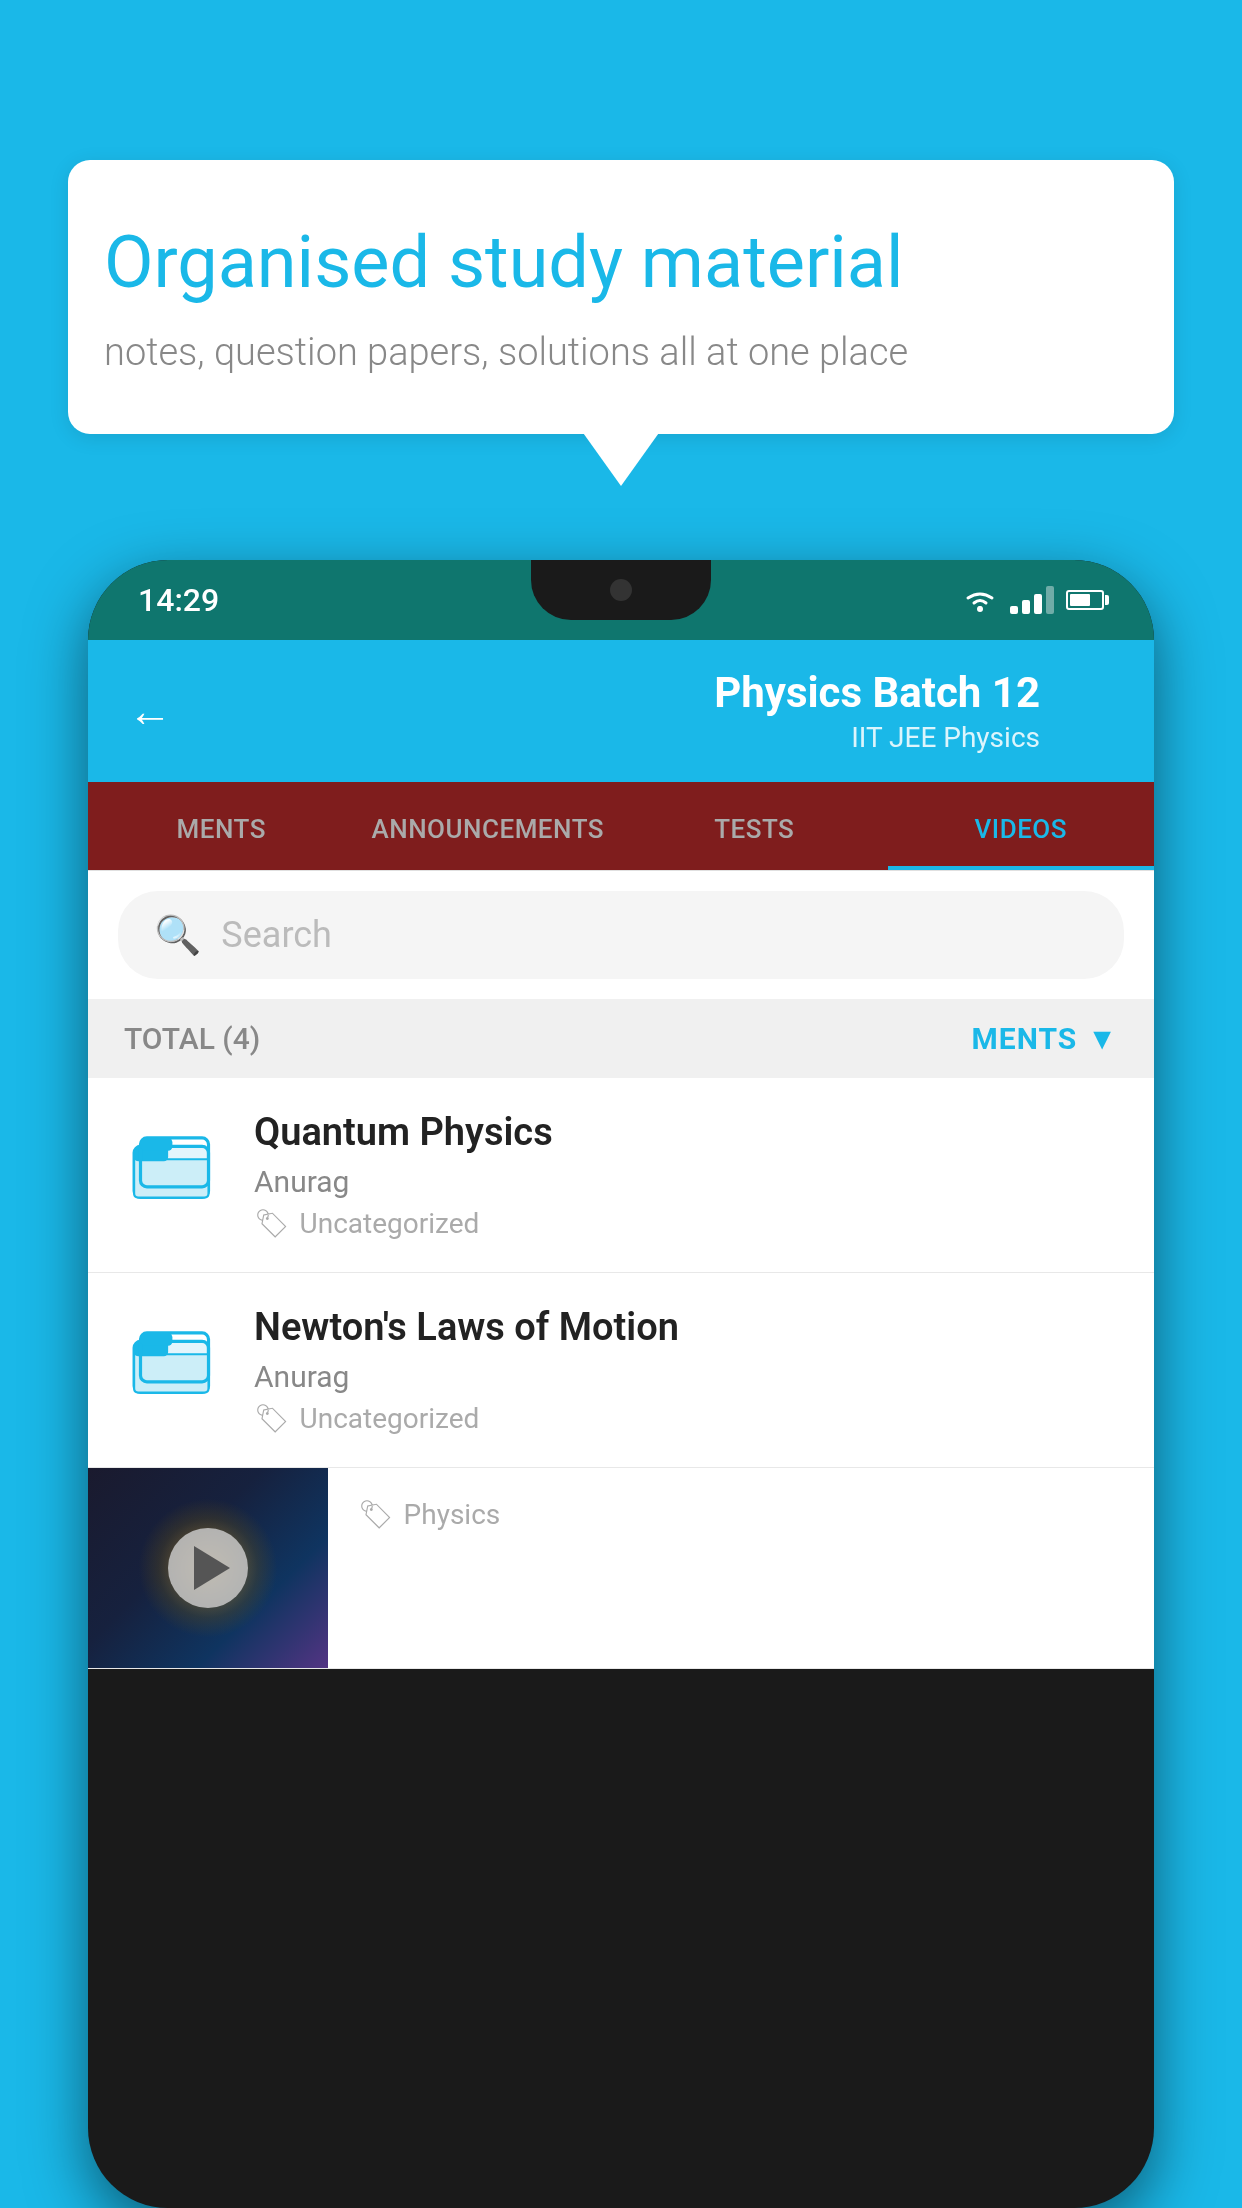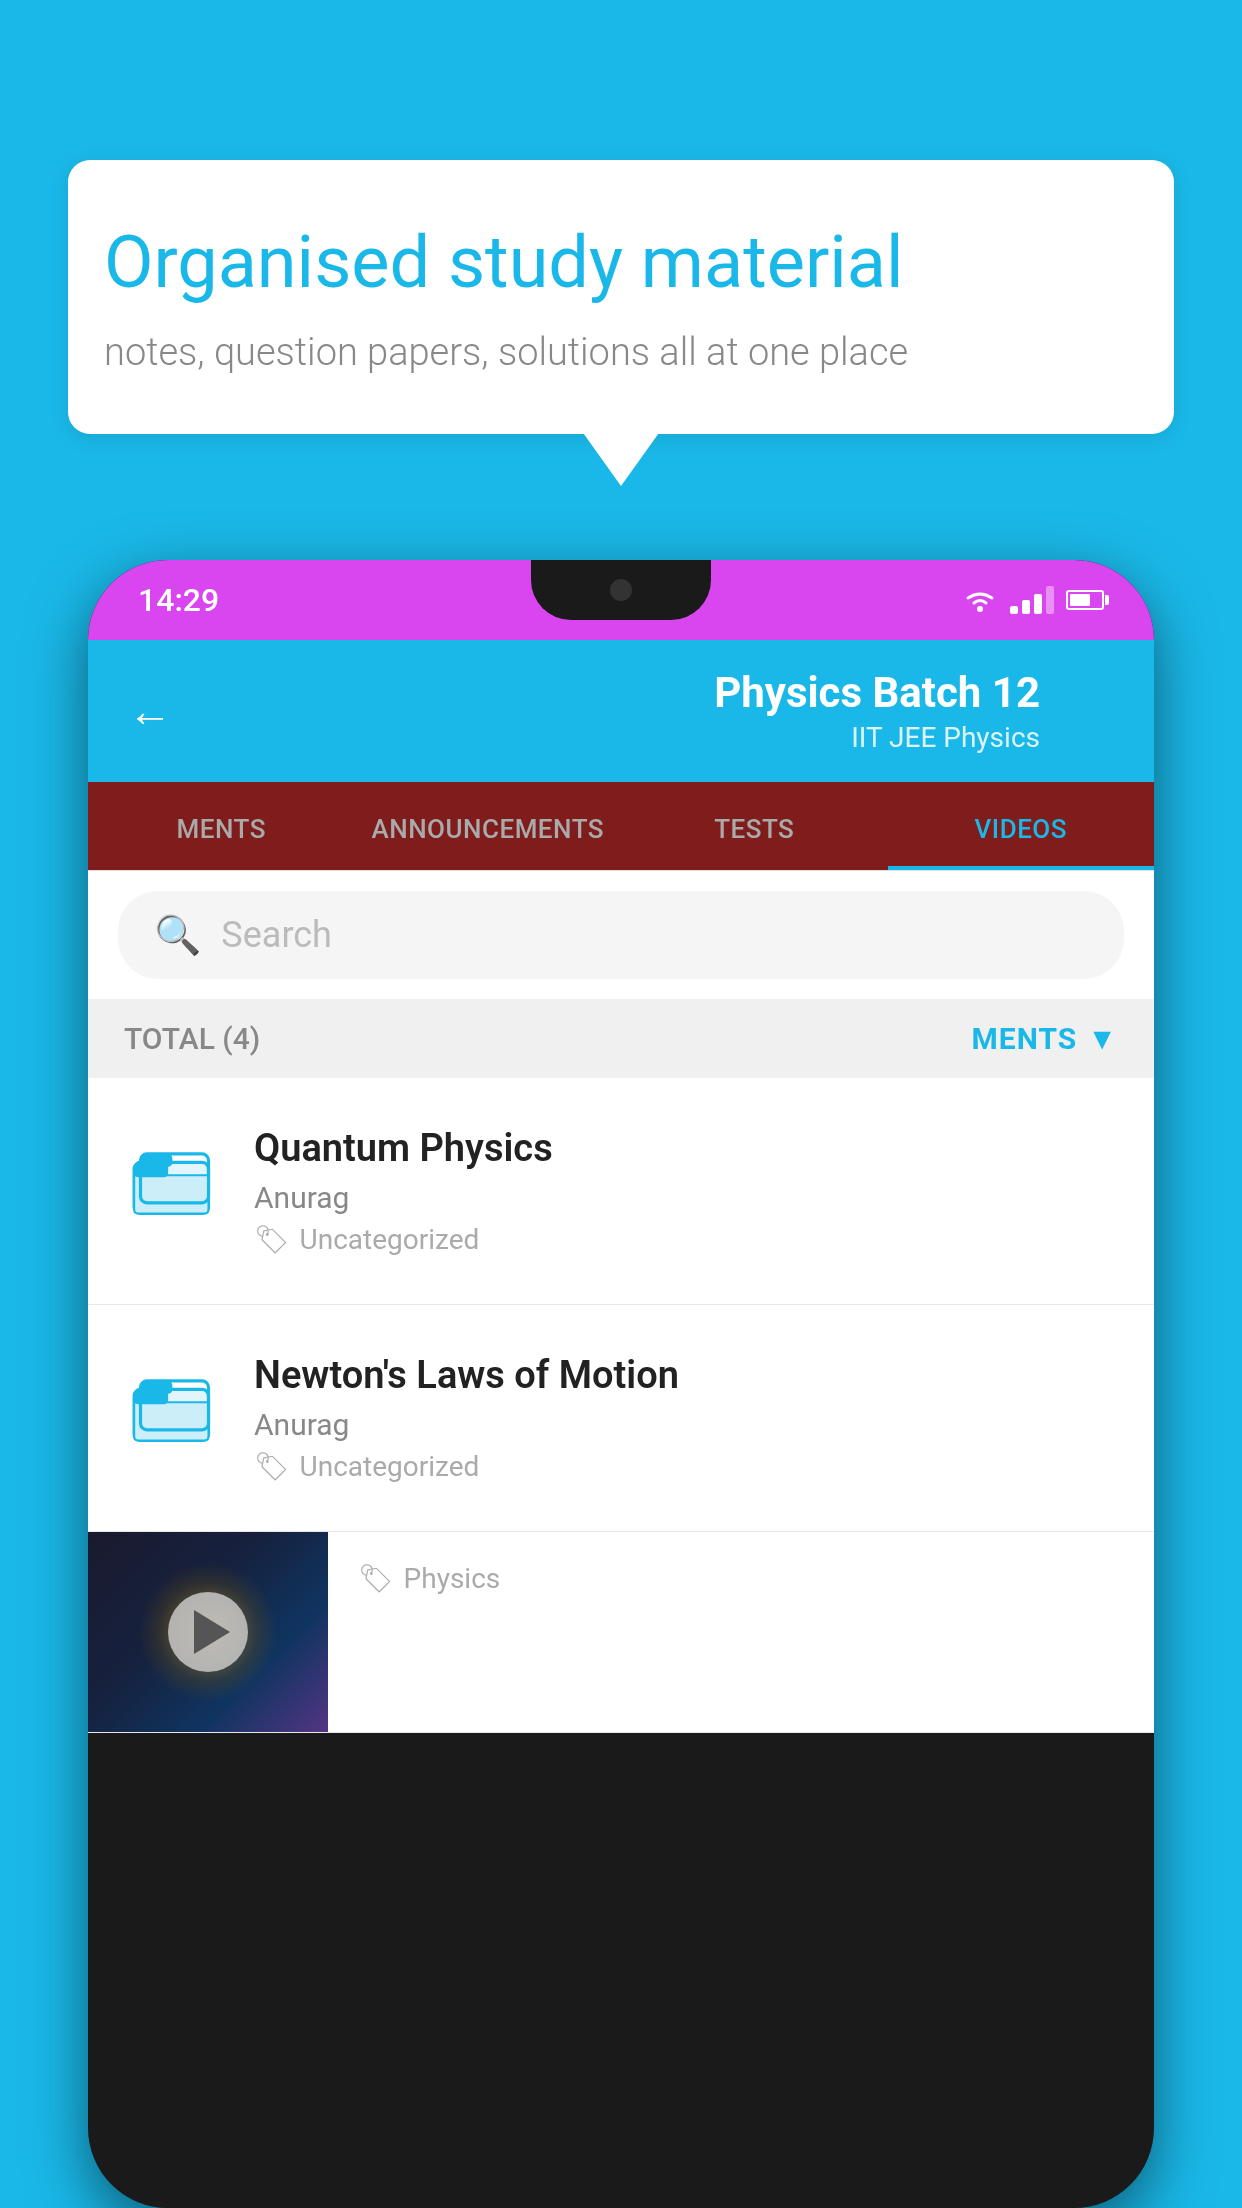--- a/index.html
+++ b/index.html
@@ -69,21 +69,21 @@
       background: #1a1a1a;
       border-radius: 80px;
       overflow: hidden;
       height: 100%;
       position: relative;
       box-shadow: 0 20px 60px rgba(0,0,0,0.5);
     }
 
     
     .phone-status-bar {
-      background: #d946ef;
+      background: #0f766e;
       height: 80px;
       display: flex;
       align-items: center;
       justify-content: space-between;
       padding: 0 50px;
       position: relative;
     }
 
     .phone-notch {
       position: absolute;
@@ -279,21 +279,21 @@
 
     
     .content-list {
       background: white;
       overflow: hidden;
     }
 
     .list-item {
       display: flex;
       align-items: flex-start;
-      padding: 48px 36px;
+      padding: 32px 36px;
       border-bottom: 1px solid #e8e8e8;
       gap: 30px;
       background: white;
     }
 
     .item-icon {
       width: 100px;
       height: 100px;
       flex-shrink: 0;
       display: flex;

